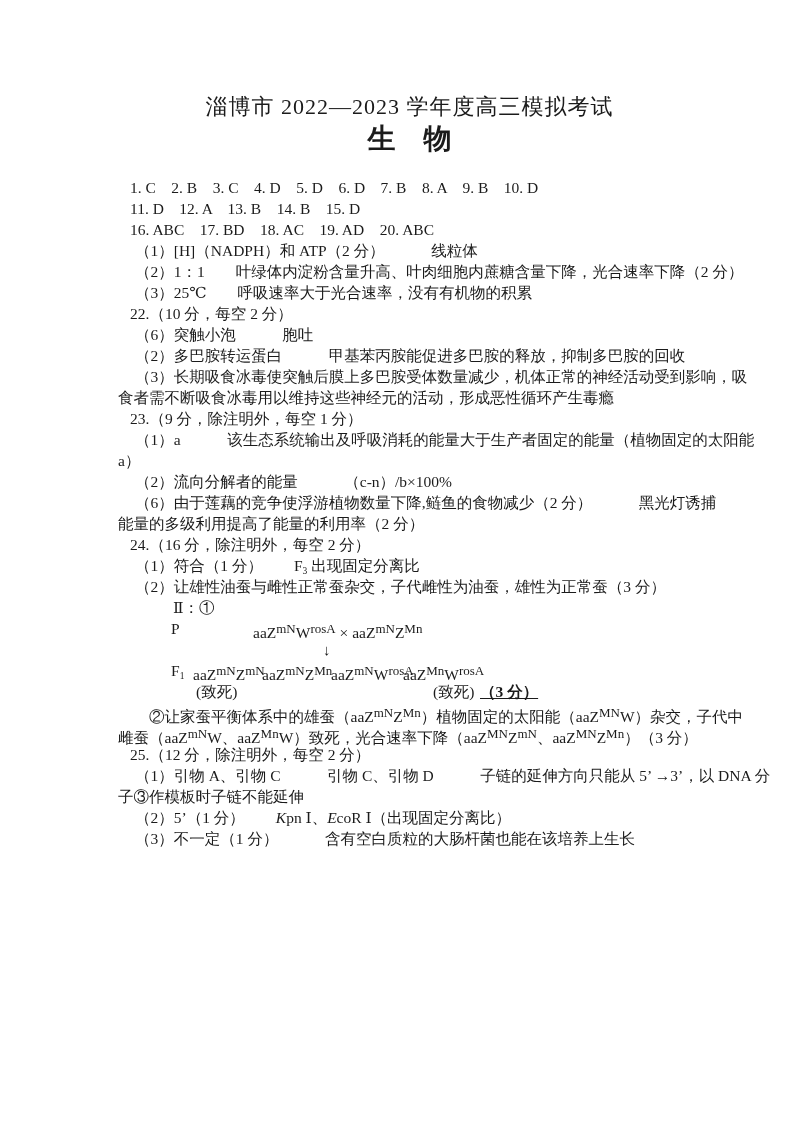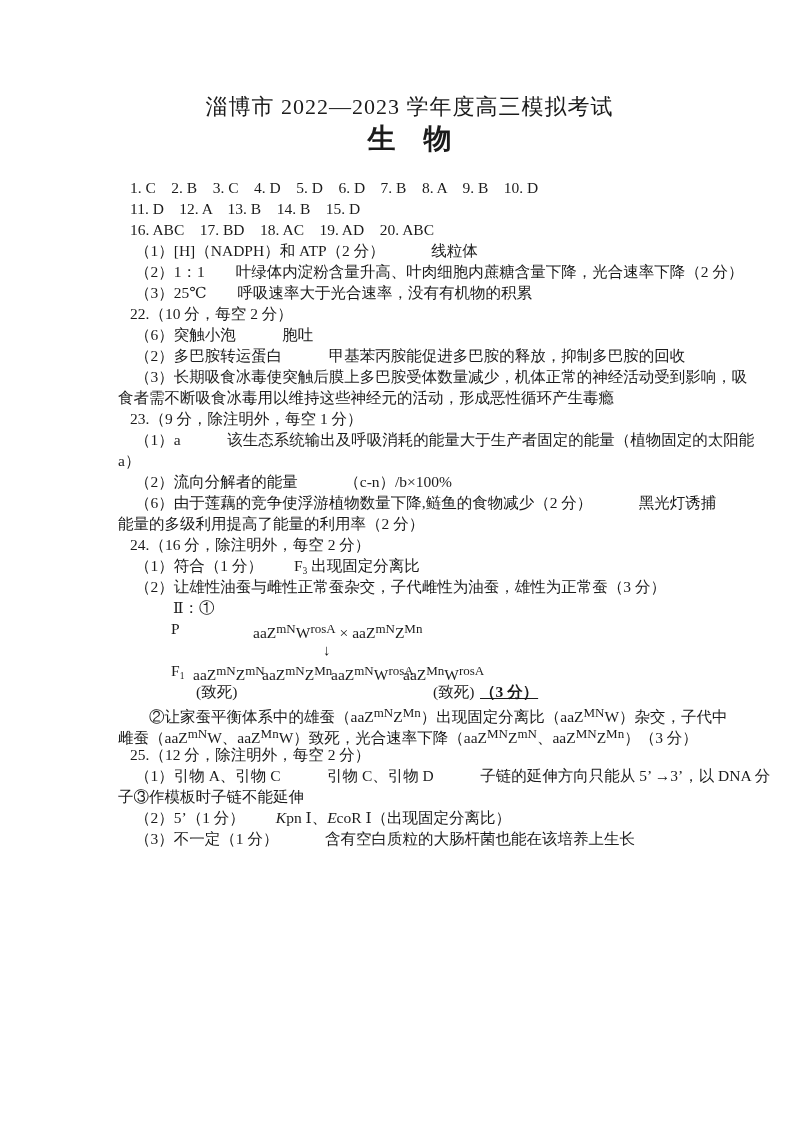--- a/index.html
+++ b/index.html
@@ -68,21 +68,21 @@
       <div class="line ind-item"><span class="chunk"><span>（6）由于莲藕的竞争使浮游植物数量下降,鲢鱼的食物减少（2 分）　　　黑光灯诱捕</span></span></div>
       <div class="line ind-none"><span class="chunk"><span>能量的多级利用提高了能量的利用率（2 分）</span></span></div>
       <div class="line ind-question"><span class="chunk"><span>24.（16 分，除注明外，每空 2 分）</span></span></div>
       <div class="line ind-item"><span class="chunk"><span>（1）符合（1 分）　　F</span><span class="sb">3</span><span> 出现固定分离比</span></span></div>
       <div class="line ind-item"><span class="chunk"><span>（2）让雄性油蚕与雌性正常蚕杂交，子代雌性为油蚕，雄性为正常蚕（3 分）</span></span></div>
       <div class="line ind-roman"><span class="chunk"><span>Ⅱ：①</span></span></div>
       <div class="line ind-none"><span class="chunk abs" style="left: 53px;"><span>P</span></span><span class="chunk abs" style="left: 135px;"><span>aaZ</span><span class="sp">mN</span><span>W</span><span class="sp">rosA</span><span> × aaZ</span><span class="sp">mN</span><span>Z</span><span class="sp">Mn</span></span></div>
       <div class="line ind-none"><span class="chunk abs" style="left: 205px;"><span class="arrow-glyph">↓</span></span></div>
       <div class="line ind-none"><span class="chunk abs" style="left: 53px;"><span>F</span><span class="sb">1</span></span><span class="chunk abs" style="left: 75px;"><span>aaZ</span><span class="sp">mN</span><span>Z</span><span class="sp">mN</span></span><span class="chunk abs" style="left: 144px;"><span>aaZ</span><span class="sp">mN</span><span>Z</span><span class="sp">Mn</span></span><span class="chunk abs" style="left: 213px;"><span>aaZ</span><span class="sp">mN</span><span>W</span><span class="sp">rosA</span></span><span class="chunk abs" style="left: 285px;"><span>aaZ</span><span class="sp">Mn</span><span>W</span><span class="sp">rosA</span></span></div>
       <div class="line ind-none"><span class="chunk abs" style="left: 78px;"><span>(致死)</span></span><span class="chunk abs" style="left: 315px;"><span>(致死)</span></span><span class="chunk abs" style="left: 362px; text-decoration: underline;"><span class="b">（3 分）</span></span></div>
-      <div class="line ind-none"><span class="chunk"><span>　　②让家蚕平衡体系中的雄蚕（aaZ</span><span class="sp">mN</span><span>Z</span><span class="sp">Mn</span><span>）出现固定分离比（aaZ</span><span class="sp">MN</span><span>W）杂交，子代中</span></span></div>
+      <div class="line ind-none"><span class="chunk"><span>　　②让家蚕平衡体系中的雄蚕（aaZ</span><span class="sp">mN</span><span>Z</span><span class="sp">Mn</span><span>）植物固定的太阳能（aaZ</span><span class="sp">MN</span><span>W）杂交，子代中</span></span></div>
       <div class="line ind-none"><span class="chunk"><span>雌蚕（aaZ</span><span class="sp">mN</span><span>W、aaZ</span><span class="sp">Mn</span><span>W）致死，光合速率下降（aaZ</span><span class="sp">MN</span><span>Z</span><span class="sp">mN</span><span>、aaZ</span><span class="sp">MN</span><span>Z</span><span class="sp">Mn</span><span>）（3 分）</span></span></div>
       <div class="line ind-question"><span class="chunk"><span>25.（12 分，除注明外，每空 2 分）</span></span></div>
       <div class="line ind-item"><span class="chunk"><span>（1）引物 A、引物 C　　　引物 C、引物 D　　　子链的延伸方向只能从 5’ →3’，以 DNA 分</span></span></div>
       <div class="line ind-none"><span class="chunk"><span>子③作模板时子链不能延伸</span></span></div>
       <div class="line ind-item"><span class="chunk"><span>（2）5’（1 分）　　</span><span class="i">K</span><span>pn Ⅰ、</span><span class="i">E</span><span>coR Ⅰ（出现固定分离比）</span></span></div>
       <div class="line ind-item"><span class="chunk"><span>（3）不一定（1 分）　　　含有空白质粒的大肠杆菌也能在该培养上生长</span></span></div>
     </div>
 </div>
 
 </body></html>

